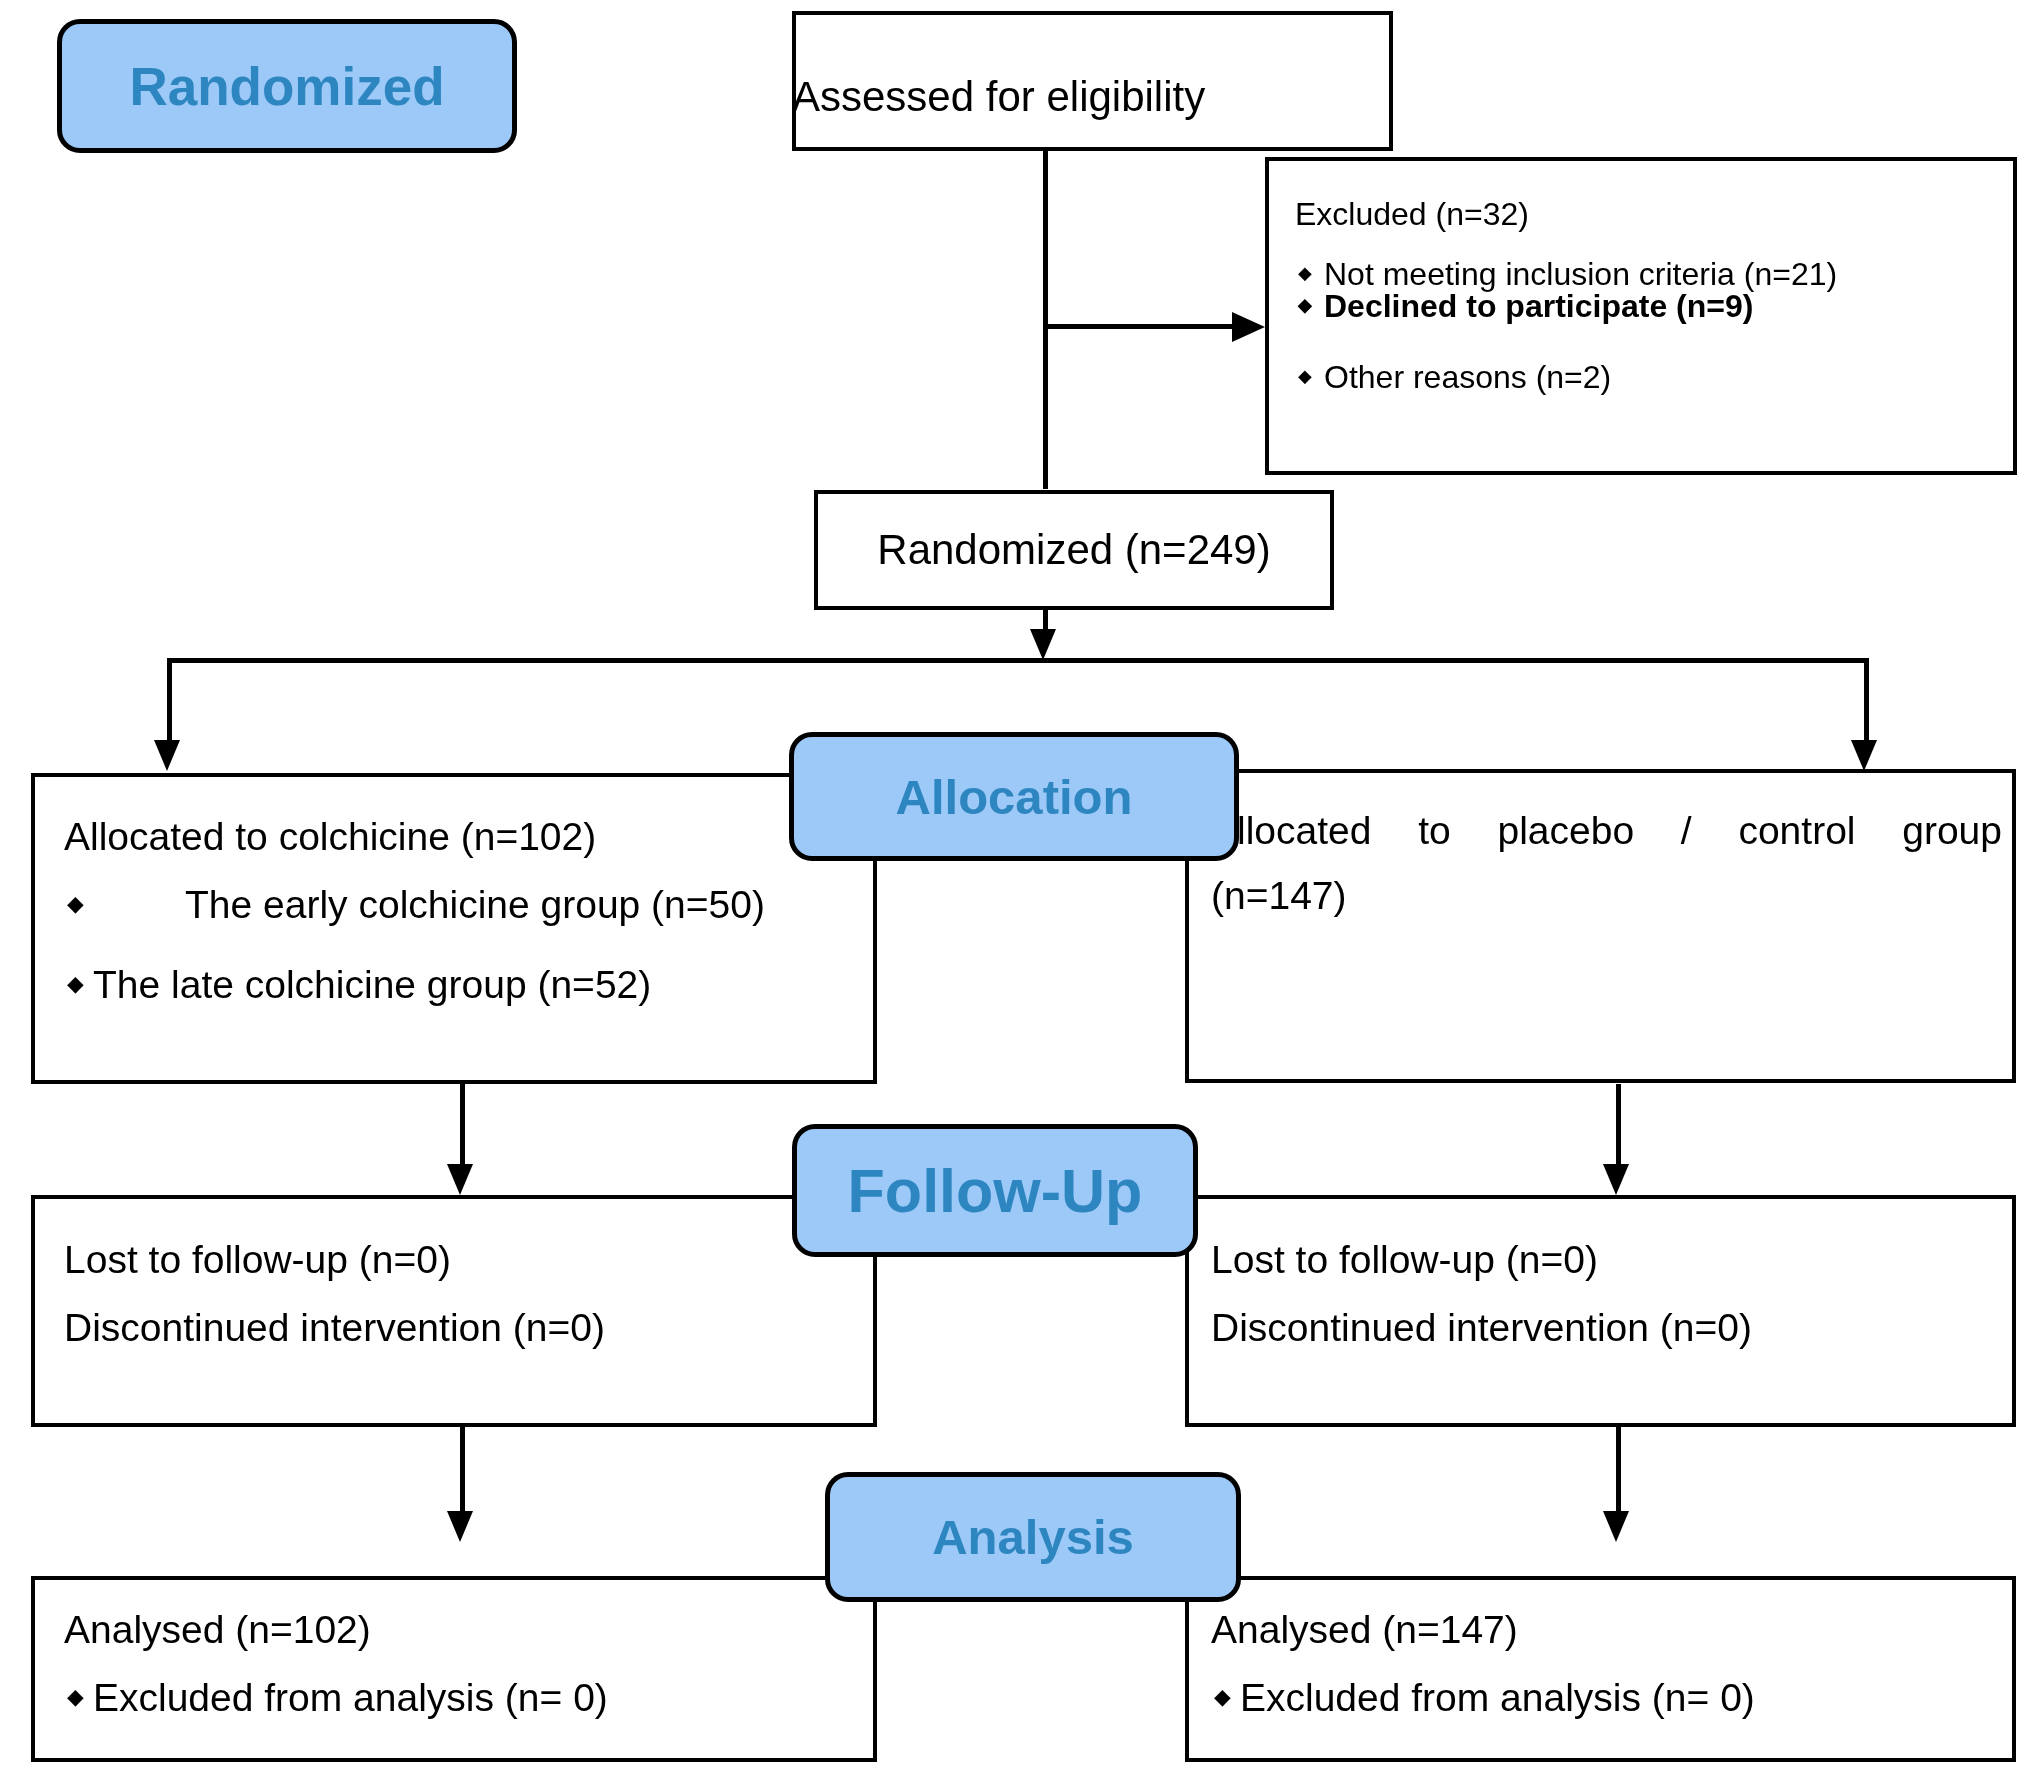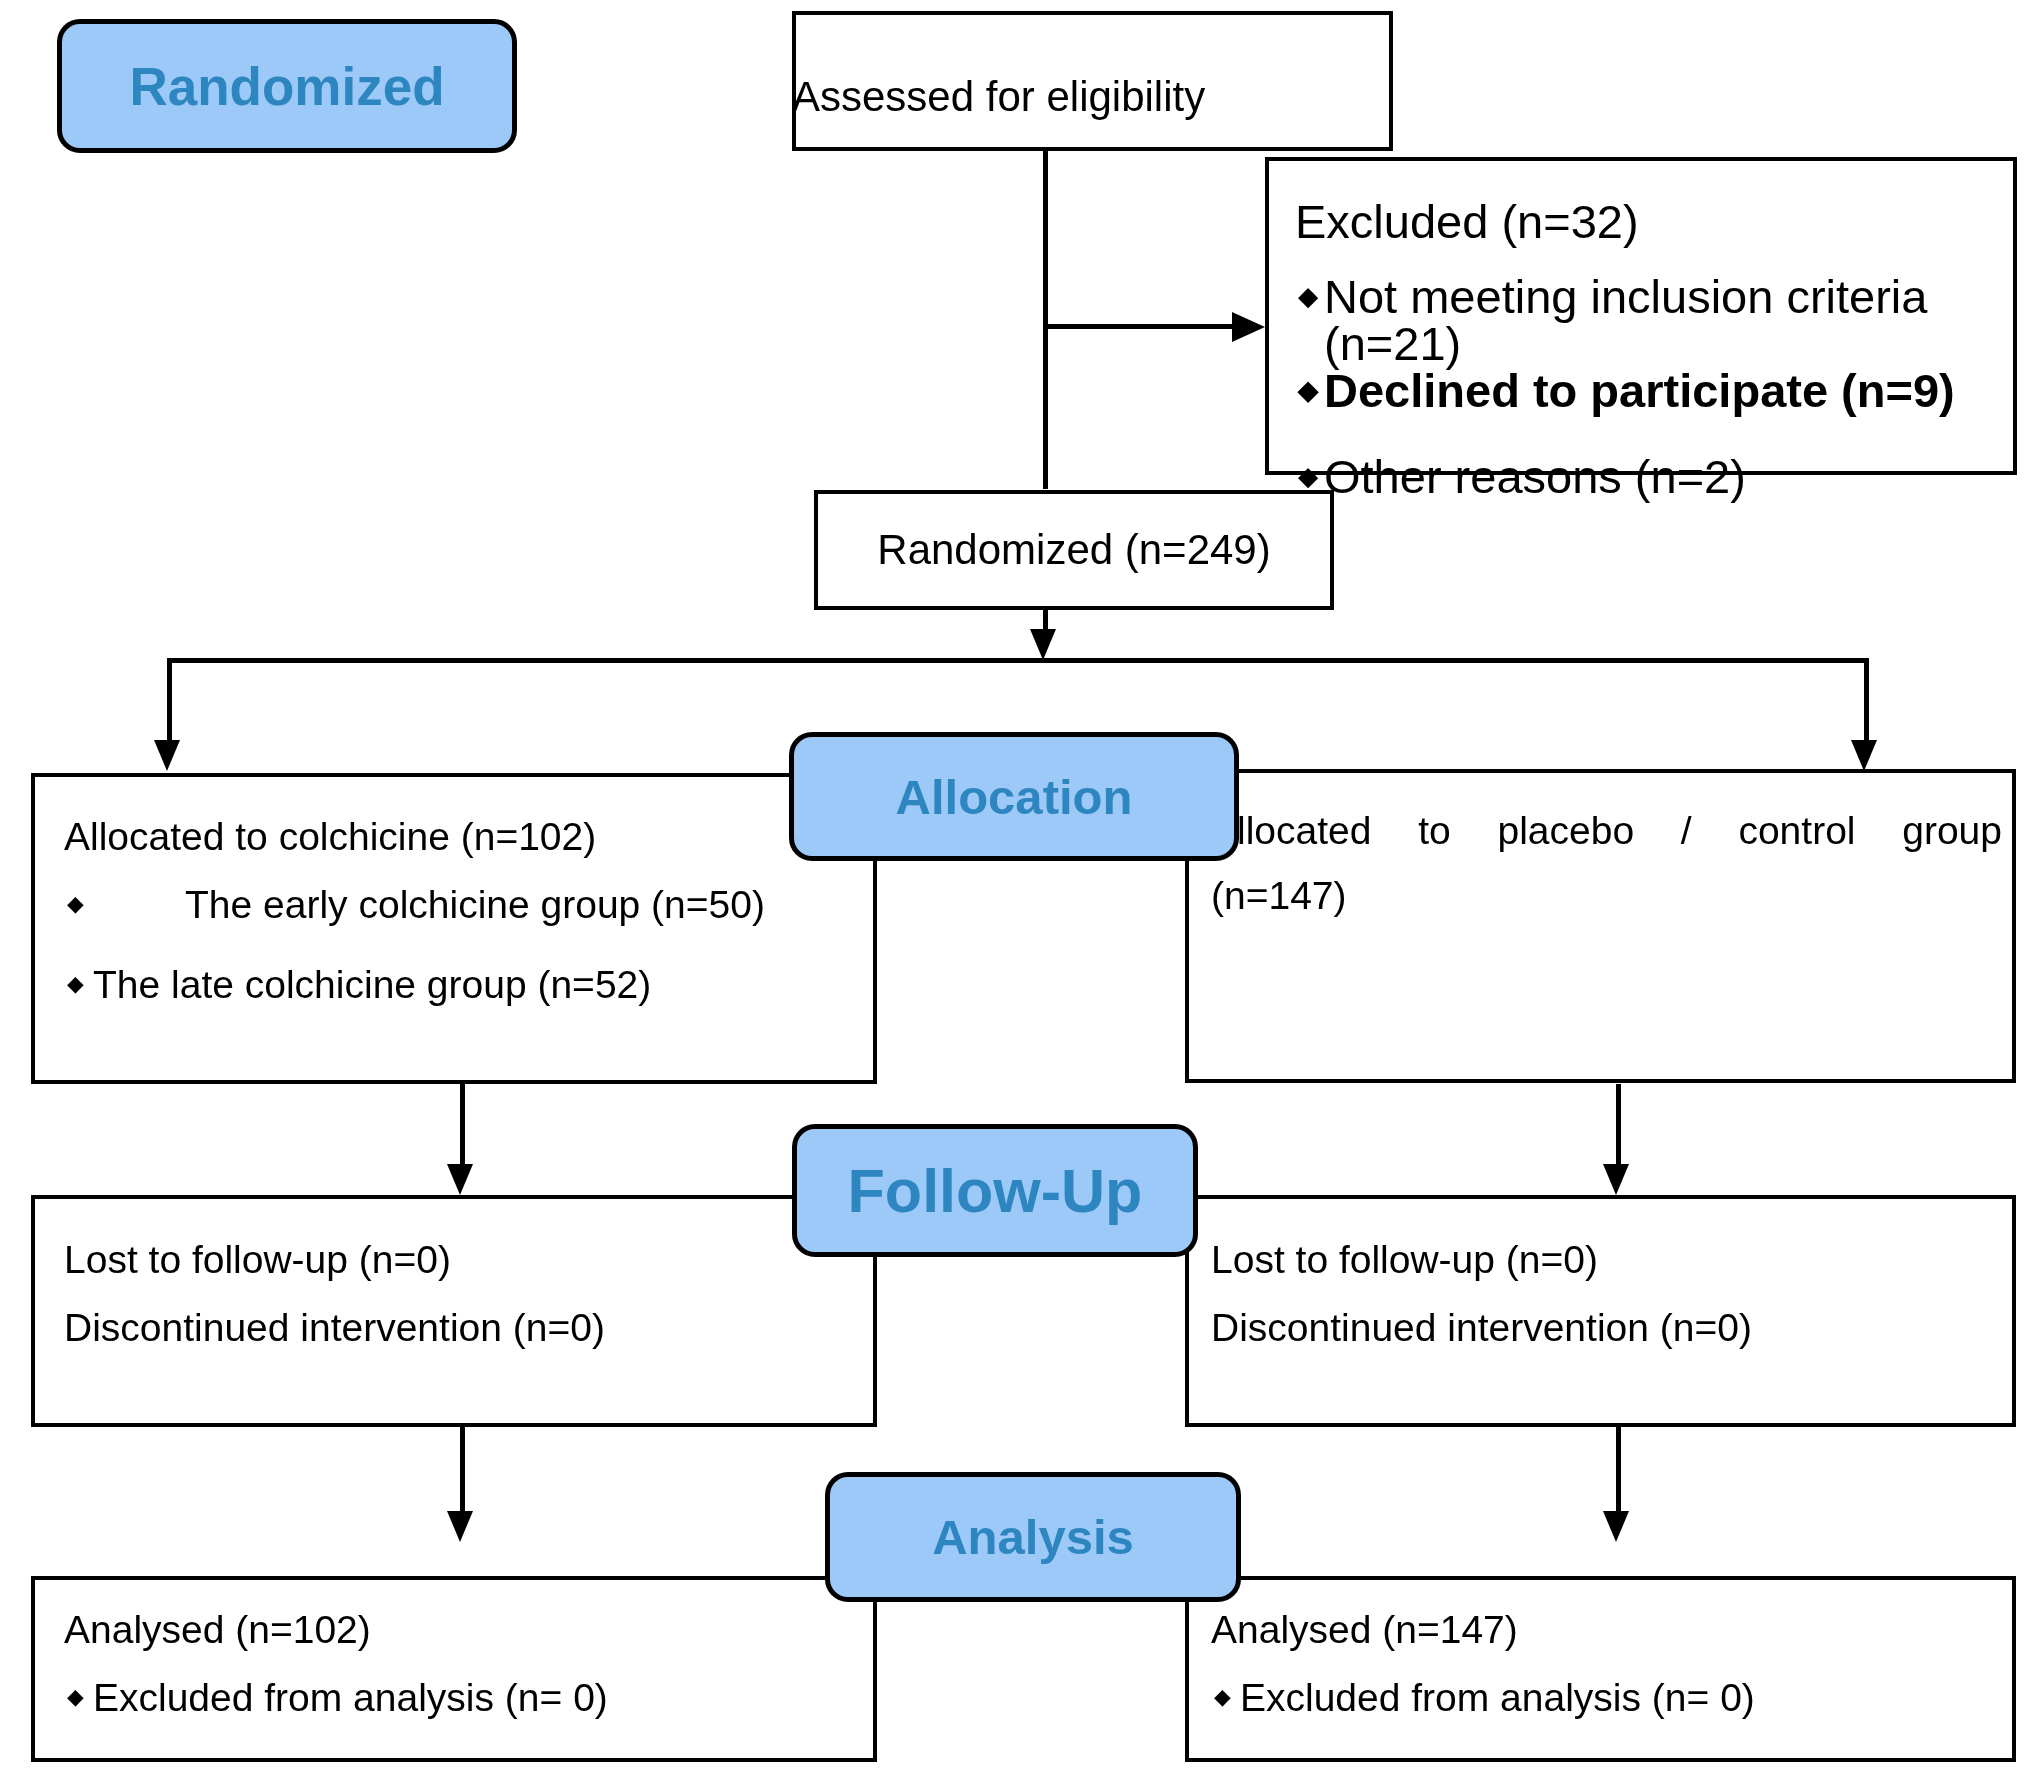--- a/index.html
+++ b/index.html
@@ -89,21 +89,21 @@
   <div class="boxtext" style="left:792px;top:11px;width:511px;height:140px;display:flex;align-items:center;justify-content:flex-start;font-size:42px;margin-top:16px;">
     <span>Assessed for eligibility</span>
   </div>
 
   <div class="line vline" style="left:1043px;top:150px;height:339px;"></div>
 
   <div class="line hline" style="left:1043px;top:324px;width:200px;"></div>
   <div class="arrow-right" style="left:1232px;top:312px;"></div>
 
   <div class="box" style="left:1265px;top:157px;width:752px;height:318px;"></div>
-  <div class="boxtext" style="left:1265px;top:157px;width:752px;height:318px;padding:41px 15px 0 30px;font-size:47px;line-height:1.0;">
+  <div class="boxtext" style="left:1265px;top:157px;width:752px;height:318px;padding:41px 15px 0 30px;font-size:32px;line-height:1.0;">
     <div>Excluded (n=32)</div>
     <ul class="blist" style="margin-top:28px;">
       <li style=""><span>Not meeting inclusion criteria (n=21)</span></li>
       <li style="margin-bottom:39px;font-weight:bold;"><span>Declined to participate (n=9)</span></li>
       <li><span>Other reasons (n=2)</span></li>
     </ul>
   </div>
 
   <div class="box" style="left:814px;top:490px;width:520px;height:120px;"></div>
   <div class="boxtext" style="left:814px;top:490px;width:520px;height:120px;display:flex;align-items:center;justify-content:center;font-size:42px;">

